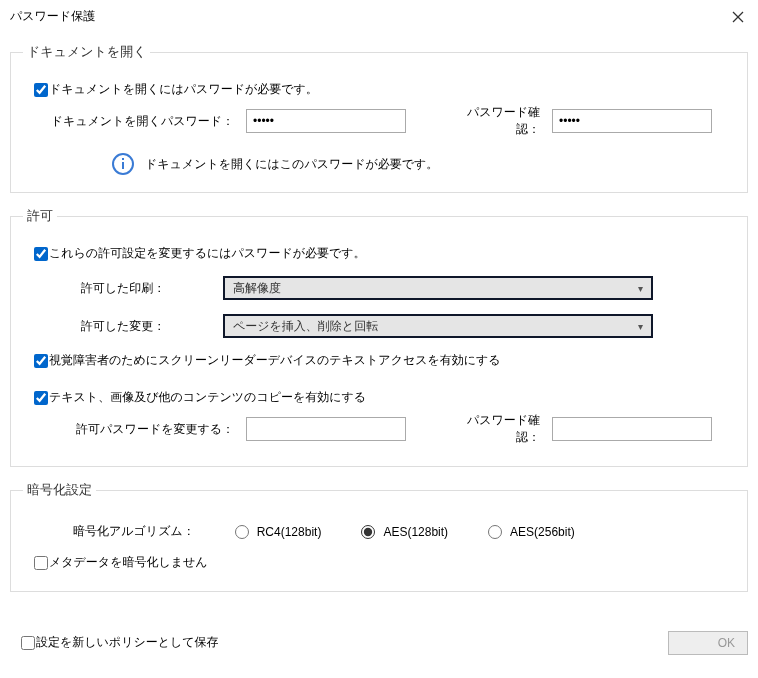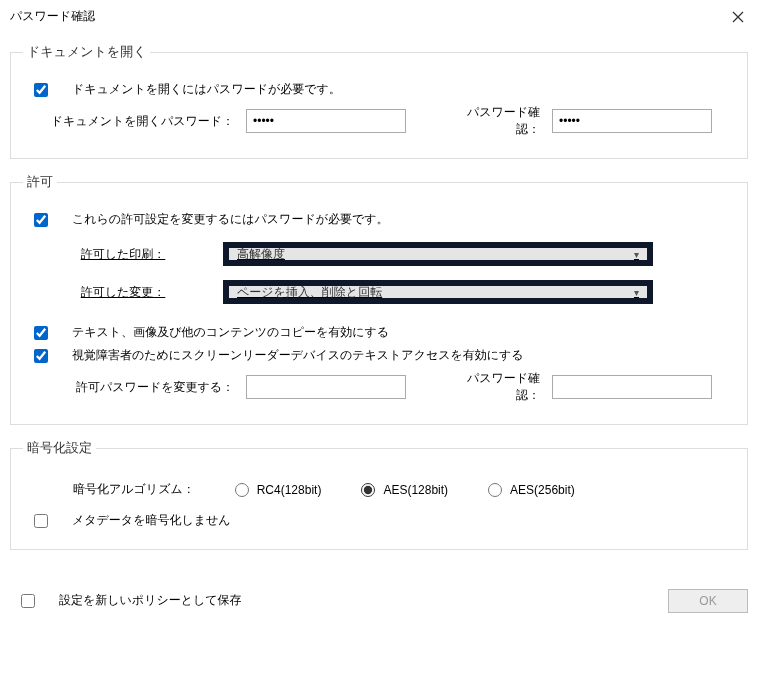--- a/index.html
+++ b/index.html
@@ -35,21 +35,21 @@
     position: relative;
   }
   legend {
     font-size: 13px;
     padding: 0 4px;
     color: #333;
   }
   .checkbox-row {
     display: flex;
     align-items: center;
-    gap: 24px;
+    gap: 1px;
     margin: 6px 0;
     padding-left: 11px;
   }
   input[type="checkbox"] {
     width: 14px; height: 14px;
     accent-color: #0066cc;
   }
   .pw-row {
     display: flex;
     align-items: center;
@@ -82,31 +82,30 @@
     margin: 14px 0 2px 88px;
   }
   .info-icon {
     width: 24px; height: 24px;
     flex-shrink: 0;
   }
   .select-row {
     display: flex;
     align-items: center;
     margin: 14px 0;
-    text-decoration: underline;
   }
   .select-label {
     width: 200px;
     text-align: center;
   }
   .fake-select {
     flex: 1;
     max-width: 430px;
     background: #e5e5e5;
-    border: 6px solid #0f172a;
+    border: 2px solid #0f172a;
     height: 24px;
     display: flex;
     align-items: center;
     justify-content: space-between;
     padding: 0 8px;
     color: #333;
     gap: 40px;
   }
   .fake-select .chev { font-size: 10px; color: #555; }
   fieldset#perm { margin-top: 8px; }
@@ -128,28 +127,28 @@
   button.btn {
     min-width: 80px;
     height: 24px;
     border: 1px solid #bbb;
     background: #eee;
     font-size: 12px;
     font-family: inherit;
     cursor: default;
     padding: 0 12px;
   }
-  button.btn:disabled { color: #999; }
+  button.btn:disabled { color: #999; text-align: right; }
   .gap-top { margin-top: 20px; }
 </style>
 </head>
 <body>
 
 <div class="titlebar">
-  <span>パスワード確認</span>
+  <span>パスワード保護</span>
   <div class="close-btn">
     <svg viewBox="0 0 12 12">
         <line x1="1" y1="1" x2="11" y2="11" stroke="#333" stroke-width="1.2"></line>
         <line x1="11" y1="1" x2="1" y2="11" stroke="#333" stroke-width="1.2"></line>
       </svg>
   </div>
 </div>
 
 <div class="content">
 
@@ -158,20 +157,28 @@
     <div class="checkbox-row">
       <input type="checkbox" checked="" style="">
       <span>ドキュメントを開くにはパスワードが必要です。</span>
     </div>
     <div class="pw-row">
       <span class="pw-label">ドキュメントを開くパスワード：</span>
       <input type="text" value="•••••" style="">
       <span class="pw-label-r">パスワード確認：</span>
       <input type="text" value="•••••" style="">
     </div>
+    <div class="info-row">
+      <svg class="info-icon" viewBox="0 0 24 24">
+        <circle cx="12" cy="12" r="10" fill="none" stroke="#3a7bd5" stroke-width="2"></circle>
+        <rect x="11" y="10" width="2" height="7" fill="#3a7bd5"></rect>
+        <rect x="11" y="6" width="2" height="2" fill="#3a7bd5"></rect>
+      </svg>
+      <span>ドキュメントを開くにはこのパスワードが必要です。</span>
+    </div>
   </fieldset>
 
   <fieldset id="perm">
     <legend>許可</legend>
     <div class="checkbox-row">
       <input type="checkbox" checked="" style="">
       <span>これらの許可設定を変更するにはパスワードが必要です。</span>
     </div>
     <div class="select-row">
       <span class="select-label">許可した印刷：</span>
@@ -180,27 +187,27 @@
         <span class="chev">▾</span>
       </div>
     </div>
     <div class="select-row">
       <span class="select-label">許可した変更：</span>
       <div class="fake-select">
         <span>ページを挿入、削除と回転</span>
         <span class="chev">▾</span>
       </div>
     </div>
+    <div class="checkbox-row">
+      <input type="checkbox" checked="" style="">
+      <span>視覚障害者のためにスクリーンリーダーデバイスのテキストアクセスを有効にする</span>
+    </div>
     <div class="checkbox-row gap-top">
       <input type="checkbox" checked="" style="">
       <span>テキスト、画像及び他のコンテンツのコピーを有効にする</span>
-    </div>
-    <div class="checkbox-row">
-      <input type="checkbox" checked="" style="">
-      <span>視覚障害者のためにスクリーンリーダーデバイスのテキストアクセスを有効にする</span>
     </div>
     <div class="pw-row">
       <span class="pw-label">許可パスワードを変更する：</span>
       <input type="text" value="" style="">
       <span class="pw-label-r">パスワード確認：</span>
       <input type="text" value="" style="">
     </div>
   </fieldset>
 
   <fieldset>

